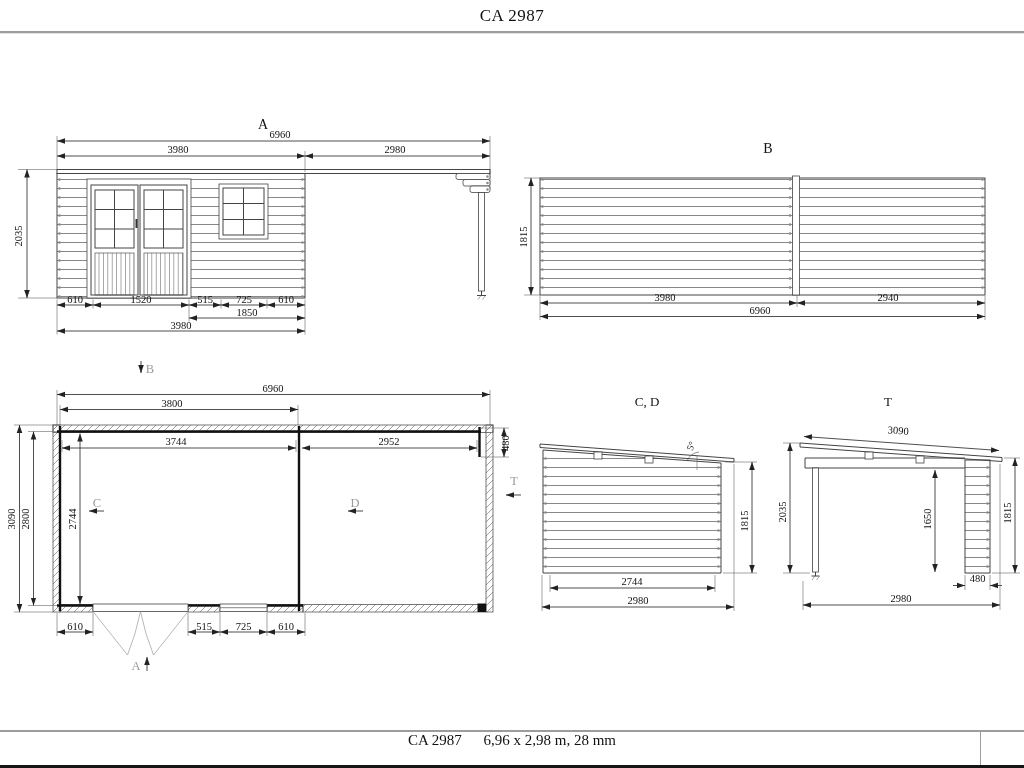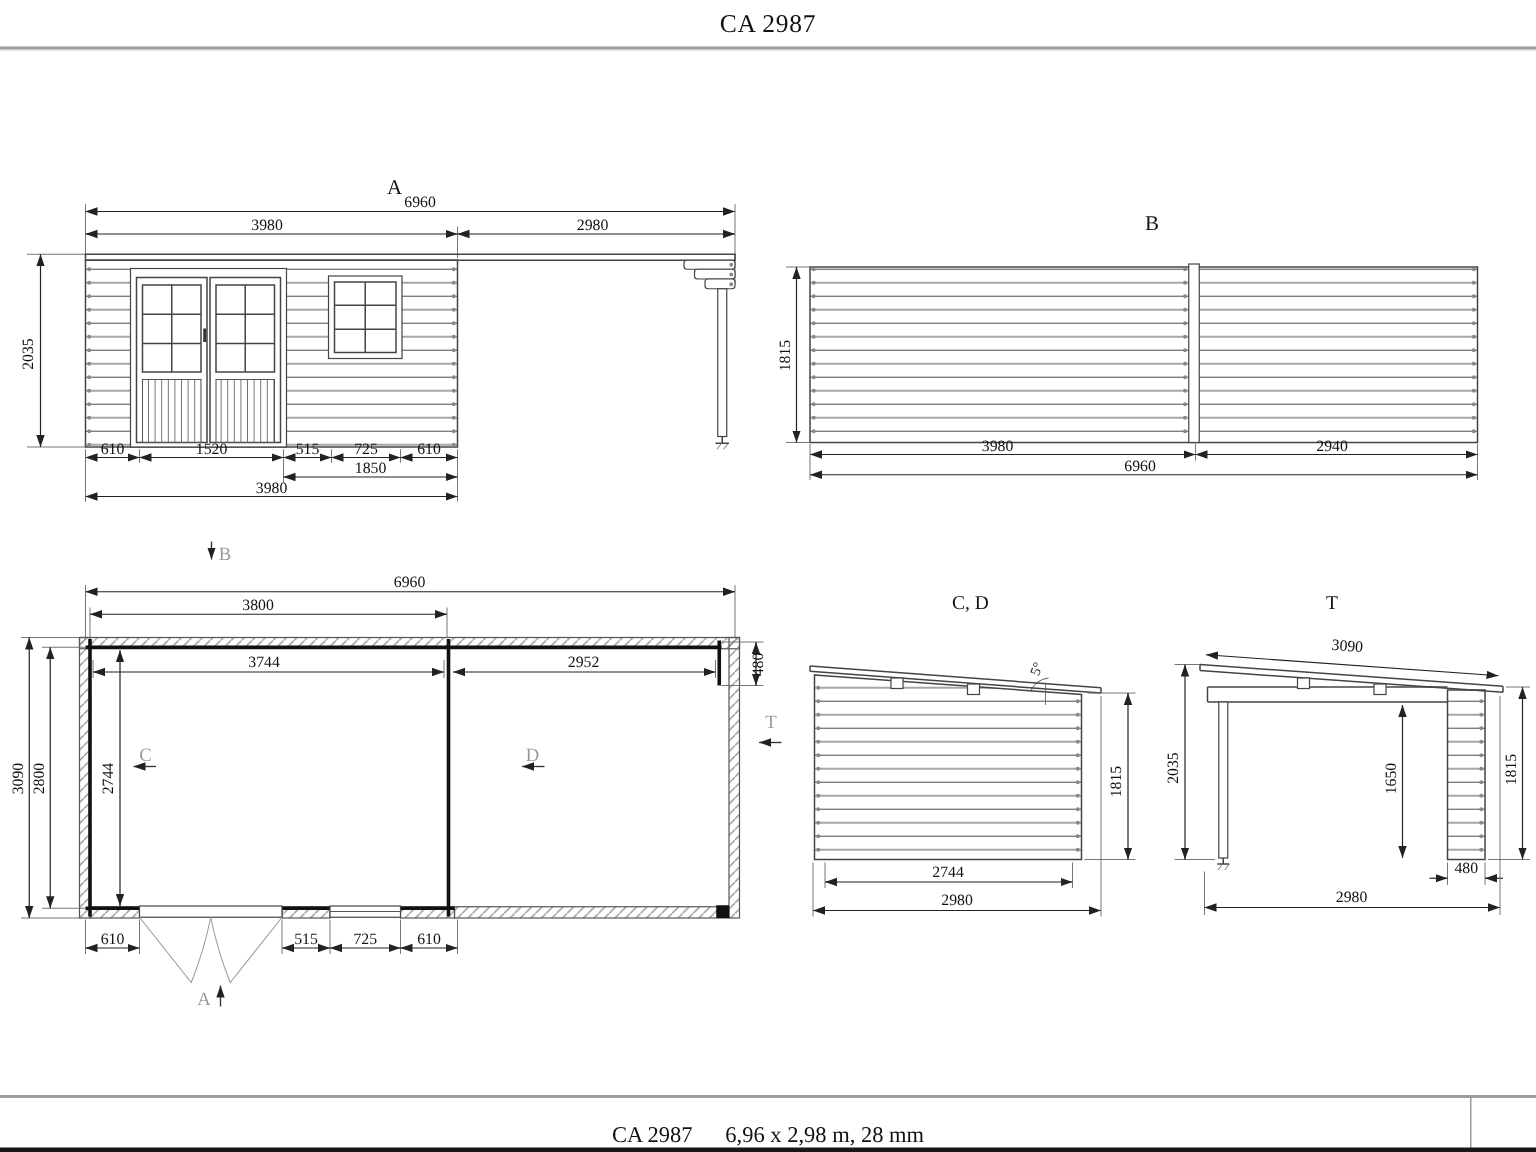--- a/index.html
+++ b/index.html
@@ -5,21 +5,21 @@
   html,body{margin:0;padding:0;background:#fff;}
   .page{position:relative;width:1024px;height:768px;background:#fff;overflow:hidden;
         font-family:"Liberation Serif","DejaVu Serif",serif;}
   header.sheet{position:absolute;left:0;top:0;width:1024px;height:31px;
         border-bottom:2px solid #9c9c9c;box-shadow:0 1px 0 #e2e2e2;
         display:flex;align-items:center;justify-content:center;}
   .title{font-size:17px;color:#111;letter-spacing:.5px;}
   svg.drawing{position:absolute;left:0;top:33px;width:1024px;height:697px;}
   footer.sheet{position:absolute;left:0;top:730px;width:1024px;height:34px;
         border-top:2px solid #9c9c9c;border-bottom:2px solid #9c9c9c;
-        display:flex;align-items:flex-end;justify-content:center;}
+        display:flex;align-items:flex-start;justify-content:center;}
   .footer-text{font-size:15px;color:#111;}
   .footer-text .spec{margin-left:18px;}
   .footer-cell{position:absolute;left:980px;top:0;width:44px;height:100%;
         border-left:1.5px solid #9c9c9c;}
   .bottom-bar{position:absolute;left:0;top:765px;width:1024px;height:3px;background:#161616;}
   
   .dl{stroke:#222;stroke-width:.8;fill:none;}
   .ext{stroke:#666;stroke-width:.6;fill:none;}
   .wl{stroke:#444;stroke-width:1;fill:none;}
   .wlt{stroke:#444;stroke-width:.8;fill:#fff;}

